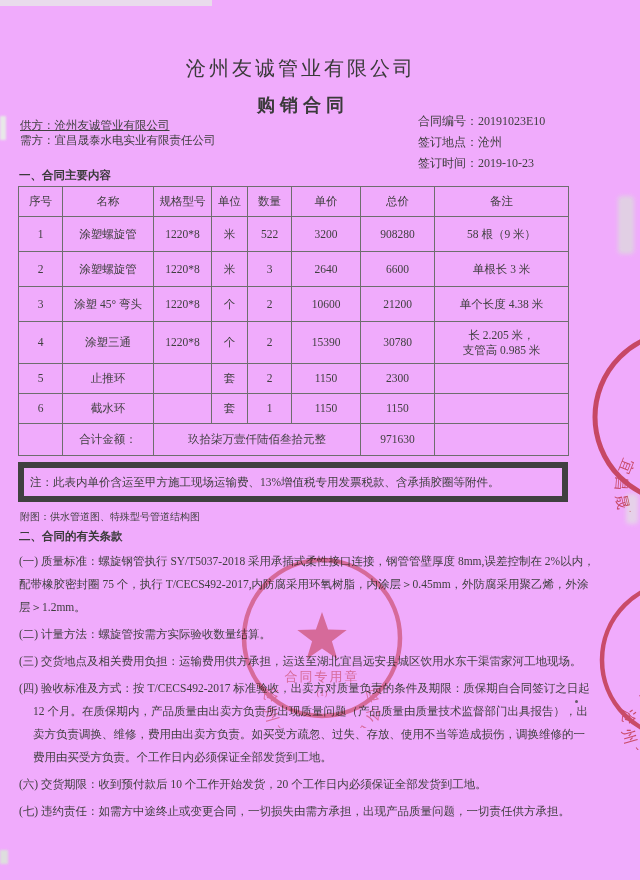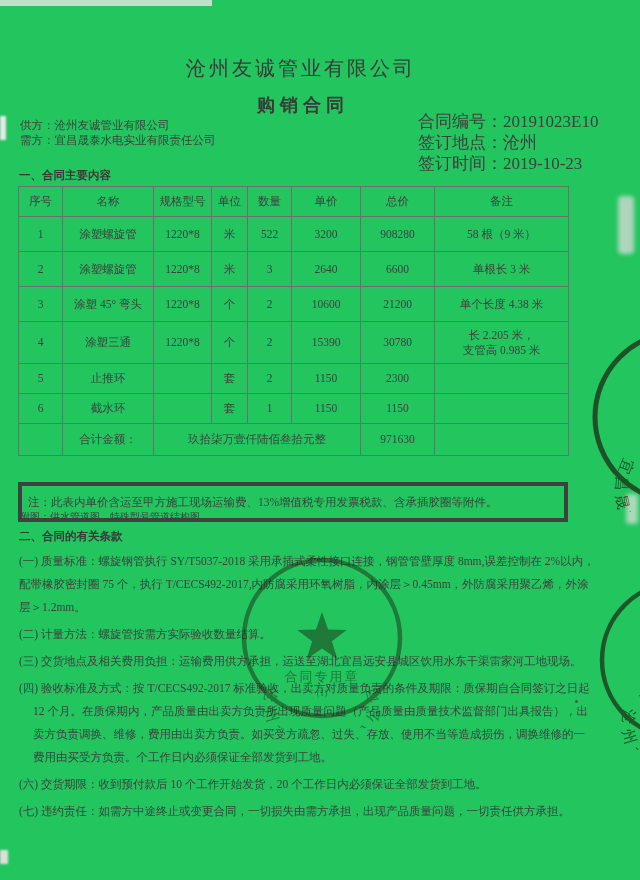--- a/index.html
+++ b/index.html
@@ -1,43 +1,43 @@
 <!DOCTYPE html>
 <html><head>
 <meta charset="utf-8">
 <style>
   * { margin: 0; padding: 0; box-sizing: border-box; }
   html, body { background: #ffffff; }
   .page {
     position: relative;
     width: 640px;
     height: 880px;
-    background: #22c55e;
+    background: #f0abfc;
     overflow: hidden;
     font-family: "Liberation Serif", "DejaVu Serif", serif;
     color: #3f3f3f;
   }
   .abs { position: absolute; }
 
   
   .artifact { position: absolute; pointer-events: none; }
   .a-topstrip { left: 0; top: 0; width: 212px; height: 6px; background: #e7e7e7; opacity: .8; }
   .a-right1 { left: 618px; top: 196px; width: 16px; height: 58px; background: #dcdcdc; border-radius: 4px; filter: blur(2px); opacity: .75; }
   .a-right2 { left: 626px; top: 494px; width: 12px; height: 30px; background: #e2e2e2; border-radius: 3px; filter: blur(2px); opacity: .7; }
   .a-left1 { left: 0; top: 116px; width: 6px; height: 24px; background: #e8e8e8; filter: blur(1px); }
   .a-left2 { left: 0; top: 850px; width: 8px; height: 14px; background: #dedede; filter: blur(1px); }
   .a-dot { left: 575px; top: 700px; width: 3px; height: 3px; background: #4a4a4a; border-radius: 50%; opacity: .85; }
 
   .company-title { top: 55px; left: 186px; font-size: 20px; letter-spacing: 3px; color: #3a3a3a; font-weight: 500; white-space: nowrap; }
   .doc-title { top: 93px; left: 257px; font-size: 18px; letter-spacing: 5px; color: #3a3a3a; font-weight: 700; white-space: nowrap; }
 
   .party-line { left: 20px; font-size: 11.5px; white-space: nowrap; }
-  .supplier-line { top: 118px; }
+  .supplier-line { top: 118px; text-decoration: underline; }
   .buyer-line { top: 133px; }
-  .info-block { left: 418px; top: 111px; font-size: 17px; line-height: 21px; white-space: nowrap; }
+  .info-block { left: 418px; top: 111px; font-size: 12px; line-height: 21px; white-space: nowrap; }
 
   .sec-heading { left: 19px; font-size: 11.5px; font-weight: bold; color: #3a3a3a; white-space: nowrap; }
   .sec1-heading { top: 168px; }
   .sec2-heading { top: 529px; }
 
   .items-table {
     position: absolute; left: 18px; top: 186px; width: 550px;
     border-collapse: collapse; table-layout: fixed;
     font-size: 11.5px; color: #3f3f3f; padding-left: 9px;
   }
@@ -46,22 +46,22 @@
     font-weight: normal; padding: 1px 3px; overflow: hidden; line-height: 15px;
   }
   .items-table thead tr { height: 30px; }
   .items-table tbody tr:nth-child(1), .items-table tbody tr:nth-child(2),
   .items-table tbody tr:nth-child(3) { height: 35px; }
   .items-table tbody tr:nth-child(4) { height: 42px; }
   .items-table tbody tr:nth-child(5), .items-table tbody tr:nth-child(6) { height: 30px; }
   .items-table tbody tr:nth-child(7) { height: 32px; }
 
   .note-box {
-    position: absolute; left: 18px; top: 482px; width: 550px; height: 40px;
-    border: 4px solid #404040; display: flex; align-items: center;
+    position: absolute; left: 18px; top: 462px; width: 550px; height: 40px;
+    border: 6px solid #404040; display: flex; align-items: center;
     padding: 0 6px; font-size: 11.5px; white-space: nowrap;
   }
   .attachment-line { left: 20px; top: 510px; font-size: 10px; white-space: nowrap; }
 
   .terms { position: absolute; left: 19px; top: 550px; width: 606px; font-size: 11.5px; }
   .term { margin-bottom: 4px; }
   .term-line { line-height: 23px; white-space: nowrap; }
   .term-line.cont { padding-left: 14px; }
 
   .seal { position: absolute; mix-blend-mode: multiply; pointer-events: none; }

